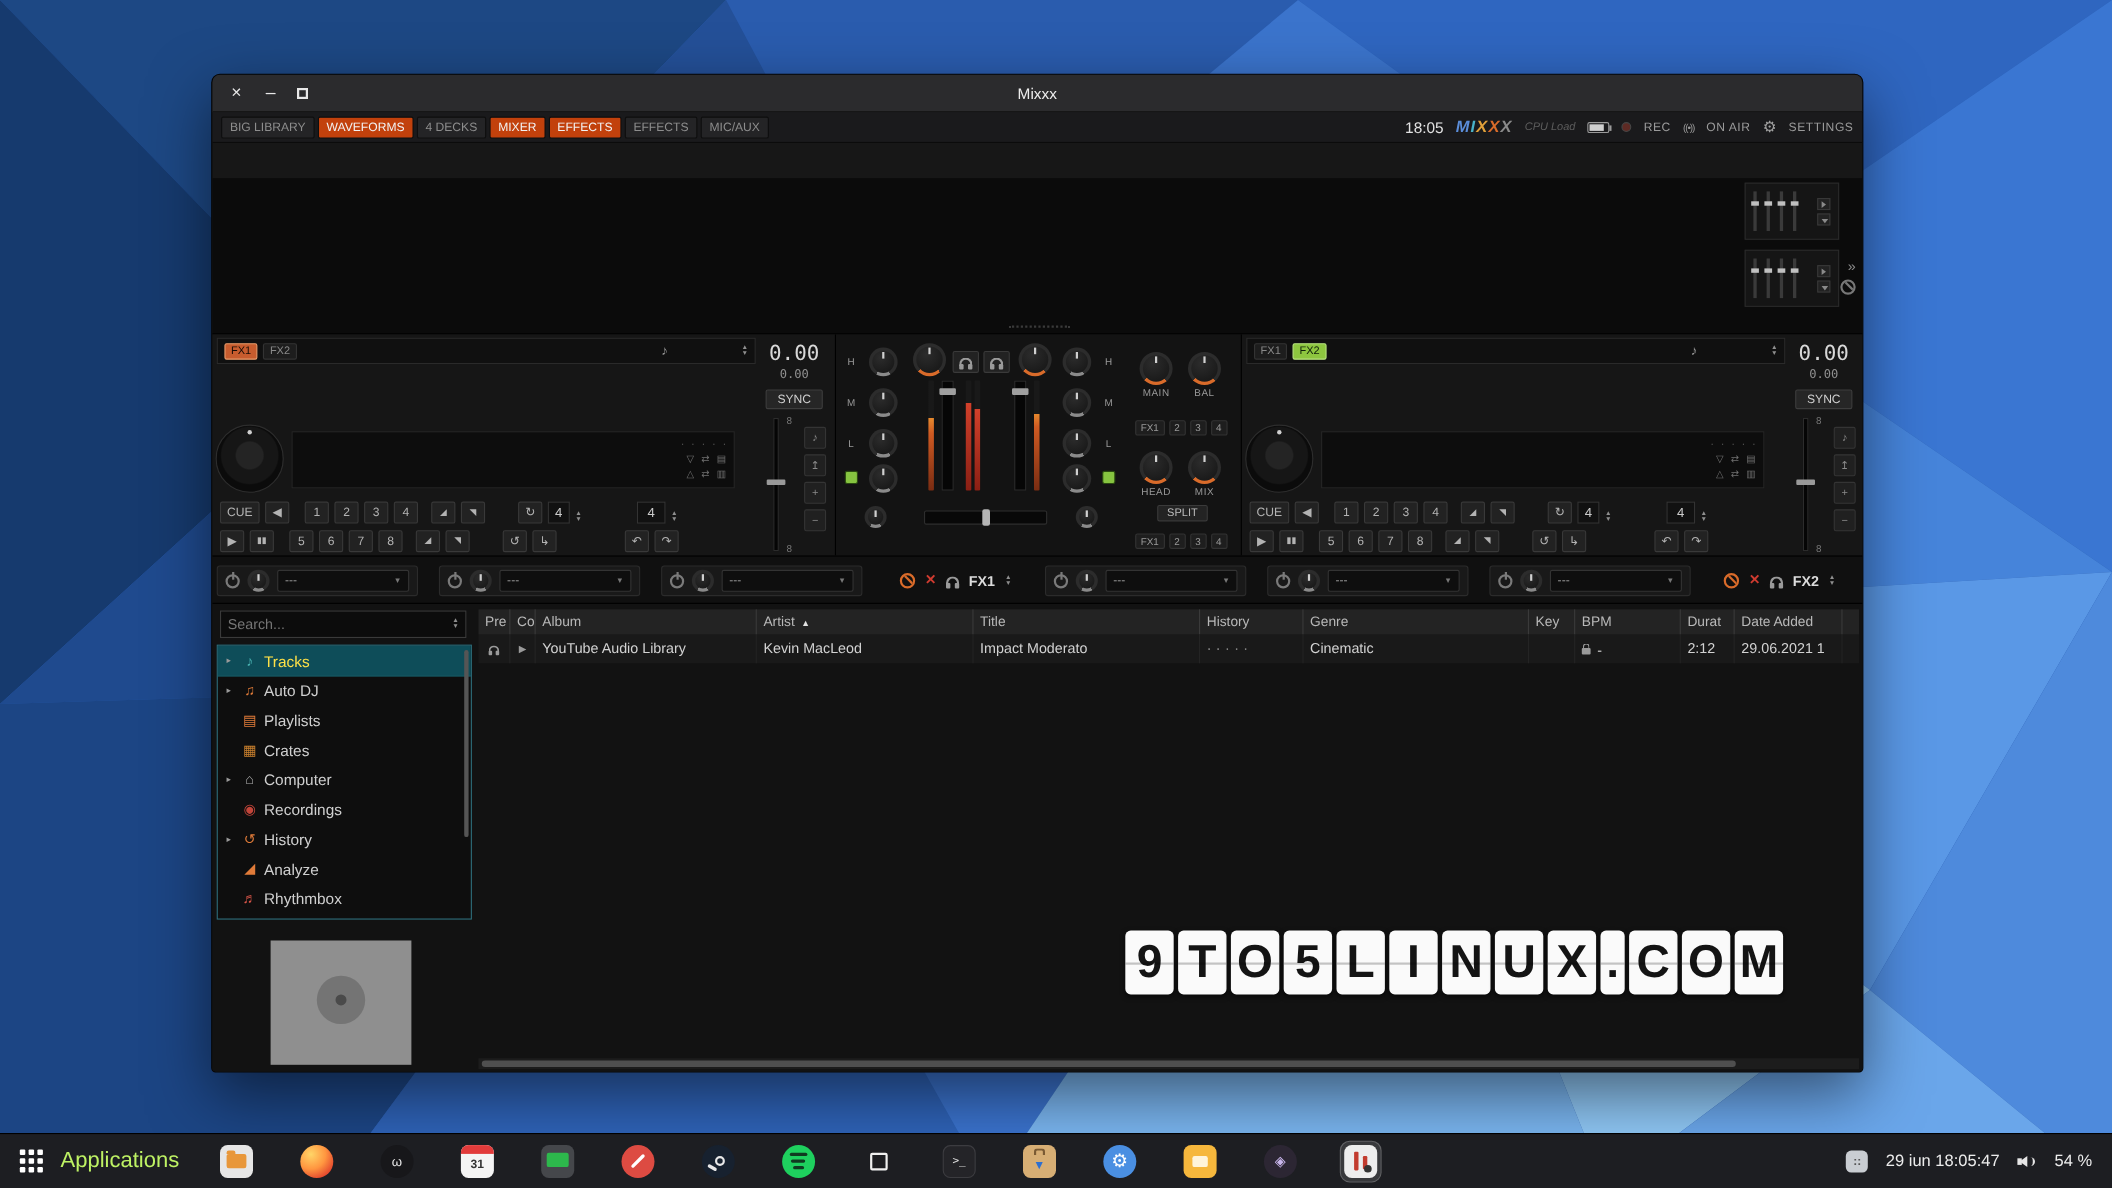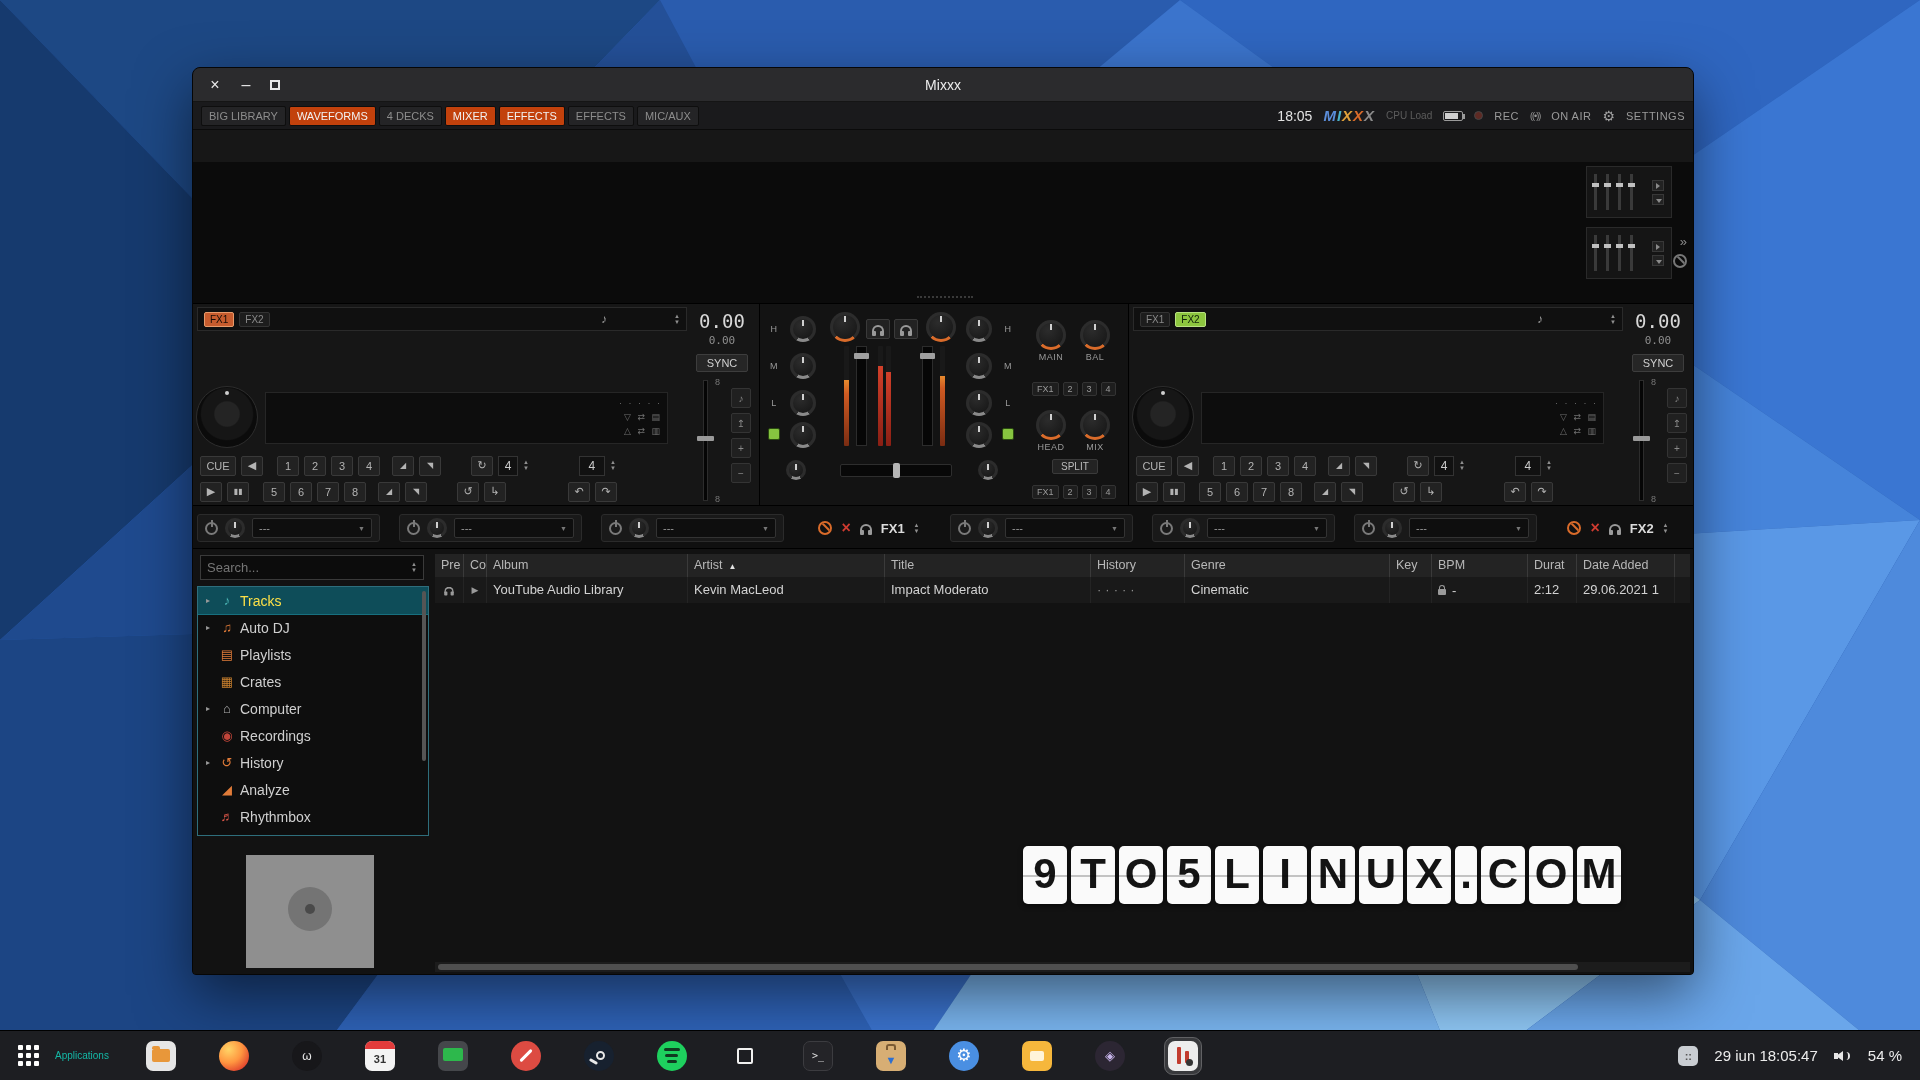--- a/index.html
+++ b/index.html
@@ -24,21 +24,21 @@
 
   .toolbar { height:28px; background:#1a1a1c; border-bottom:1px solid #0b0b0b;
              display:flex; align-items:center; padding:0 8px; }
   .tbar-left { display:flex; align-items:center; }
   .tbar-btn { font-size:11px; padding:3px 7px; margin-right:3px; background:#242426; color:#8d8d8d;
               border:1px solid #0e0e0e; border-radius:2px; white-space:nowrap; }
   .tbar-btn.active { background:#c2410c; color:#f2f2f2; }
   .tbar-right { margin-left:auto; display:flex; align-items:center; gap:11px; }
   .tclock { color:#e2e2e2; font-size:14px; }
   .logo { font-weight:bold; font-size:15px; letter-spacing:1px; font-style:italic; }
-  .cpu { color:#5d5d5d; font-size:10px; }
+  .cpu { color:#5d5d5d; font-size:10px;font-style:italic; }
   .stat-label { color:#9a9a9a; font-size:11px; letter-spacing:.5px; }
   .onair-ico { color:#9a9a9a; font-size:9px; letter-spacing:-1px; }
   .gear-ico { color:#a0a0a0; font-size:14px; }
   .icon-batt { position:relative; width:20px; height:10px; border:1px solid #9a9a9a; border-radius:2px; }
   .icon-batt::before { content:""; position:absolute; left:1px; top:1px; bottom:1px; width:70%; background:#cfcfcf; }
   .icon-batt::after { content:""; position:absolute; right:-3px; top:2px; width:2px; height:5px; background:#9a9a9a; }
   .rec-dot { width:9px; height:9px; border-radius:50%; background:#5e2a24; border:1px solid #454545; }
 
   
   .waveforms { position:absolute; left:0; top:94px; width:1502px; height:142px;
@@ -86,21 +86,21 @@
   .pitch { position:absolute; left:500px; top:76px; width:34px; height:121px; }
   .pitch-track { position:absolute; left:10px; top:0; width:5px; height:121px; background:#050505; border:1px solid #2c2c2c; }
   .pitch-handle { position:absolute; left:4px; top:56px; width:17px; height:5px; background:#9a9a9a; border-radius:1px; }
   .pitch-top { position:absolute; left:22px; top:-3px; color:#777; font-size:9px; }
   .pitch-bot { position:absolute; left:22px; bottom:-3px; color:#777; font-size:9px; }
   .dk-side { position:absolute; left:538px; top:84px; width:24px; }
   .sbtn { width:20px; height:20px; margin-bottom:5px; background:#202020; border:1px solid #343434; color:#8a8a8a;
           font-size:10px; display:flex; align-items:center; justify-content:center; border-radius:2px; }
   .trow { position:absolute; left:7px; display:flex; align-items:center; height:21px; }
   .trow1 { top:151px; } .trow2 { top:177px; }
-  .grp { display:flex; gap:5px; align-items:center; }
+  .grp { display:flex; gap:5px; align-items:flex-end; }
   .g-num { margin-left:14px; } .g-ico { margin-left:12px; }
   .g-loop { margin-left:30px; } .g-jump { margin-left:50px; }
   .g-loop2 { margin-left:30px; } .g-jump2 { margin-left:62px; }
   .dbtn { height:20px; min-width:22px; padding:0 4px; background:#222; border:1px solid #393939; color:#b3b3b3;
           font-size:11px; display:flex; align-items:center; justify-content:center; border-radius:2px; }
   .dbtn.cue { min-width:36px; }
   .dbtn.num { width:22px; padding:0; }
   .dbtn.tiny-glyph { font-size:8px; }
   .dval { width:20px; height:20px; background:#111; border:1px solid #333; color:#ccc; font-size:12px;
           display:flex; align-items:center; justify-content:center; }
@@ -191,21 +191,21 @@
           box-shadow:0 2px 5px rgba(0,0,0,.55); font-family:"Liberation Sans",sans-serif; }
   .wm-l::after { content:""; position:absolute; left:0; right:0; top:50%; height:2px; background:rgba(0,0,0,.22); }
   .wm-l.wm-dot { width:22px; }
 
   
   .taskbar { position:absolute; left:0; bottom:0; width:1920px; height:50px; background:#1d1e22;
              border-top:1px solid #000; display:flex; align-items:center; padding:0 12px; z-index:20; }
   .apps-btn { display:flex; align-items:center; gap:16px; padding:4px 6px; }
   .icon-grid { width:5px; height:5px; background:#fff; border-radius:1px; margin:0 16px 16px 0;
                box-shadow:8px 0 #fff,16px 0 #fff,0 8px #fff,8px 8px #fff,16px 8px #fff,0 16px #fff,8px 16px #fff,16px 16px #fff; }
-  .apps-label { color:#14b8a6; font-size:10px; }
+  .apps-label { color:#bef264; font-size:20px; }
   .tb-icons { display:flex; gap:37px; margin-left:28px; align-items:center; }
   .tb-icon { width:36px; height:36px; display:flex; align-items:center; justify-content:center; position:relative; border-radius:8px; }
   .tb-icon.active { background:rgba(255,255,255,.12); outline:1px solid rgba(255,255,255,.3); }
   .tbi-sq { width:30px; height:30px; border-radius:7px; display:flex; align-items:center; justify-content:center; position:relative; overflow:hidden; }
   .tbi-ci { width:30px; height:30px; border-radius:50%; display:flex; align-items:center; justify-content:center; position:relative; }
   .tbi-fold { width:18px; height:13px; background:#e8973a; border-radius:2px; position:relative; }
   .tbi-fold::before { content:""; position:absolute; top:-3px; left:0; width:8px; height:3px; background:#e8973a; border-radius:2px 2px 0 0; }
   .cal-band { position:absolute; top:0; left:0; right:0; height:8px; background:#e23b3b; }
   .cal-num { color:#333; font-size:11px; font-weight:bold; margin-top:7px; }
   .mon-scr { width:20px; height:13px; background:#2db84c; border-radius:2px; margin-top:-3px; }

